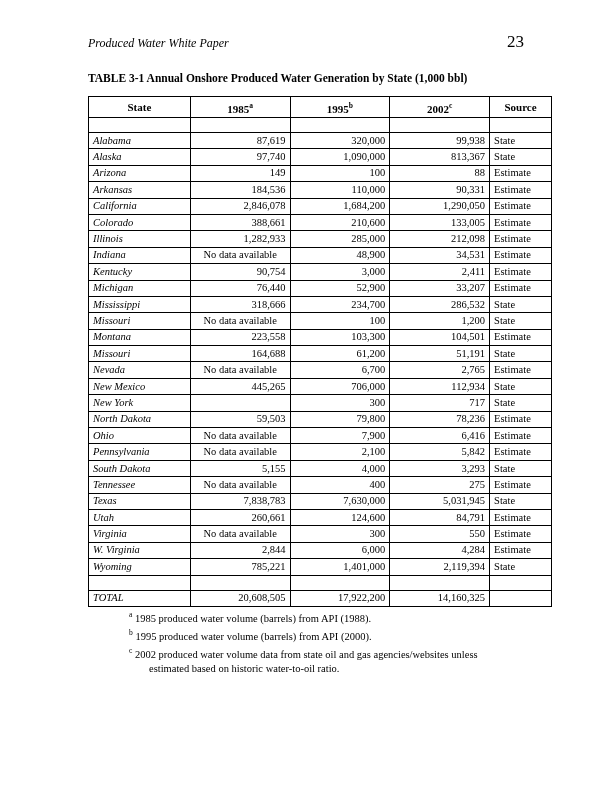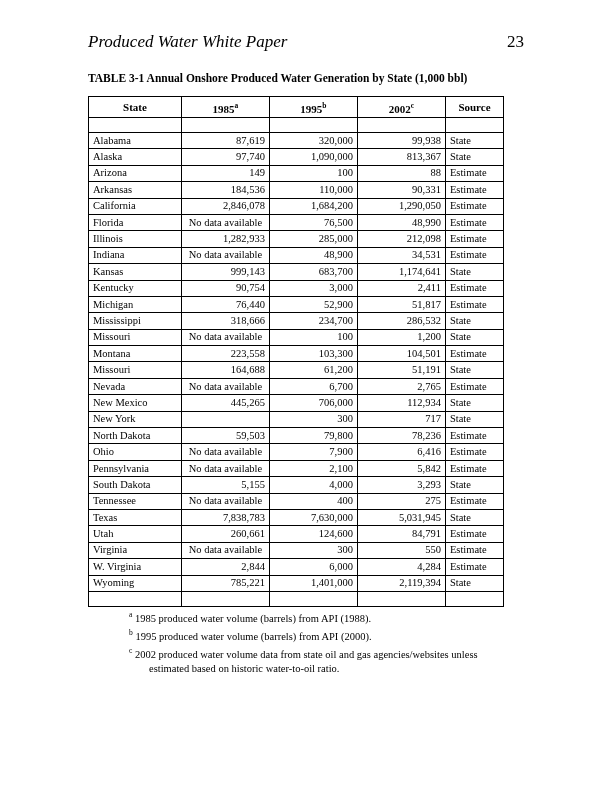--- a/index.html
+++ b/index.html
@@ -26,40 +26,40 @@
     left: 88px;
     top: 32px;
     width: 436px;
     display: flex;
     justify-content: space-between;
     align-items: baseline;
     font-size: 11.5px;
   }
   .header-title {
     font-style: italic;
-    font-size: 17px;
+    font-size: 12px;
   }
   .header-page {
     font-size: 17px;
   }
   .table-caption {
     position: absolute;
     left: 88px;
     top: 72px;
     width: 440px;
     font-weight: bold;
     font-size: 11.5px;
   }
   table.data {
     position: absolute;
     left: 88px;
     top: 96px;
     border-collapse: collapse;
     font-size: 10.5px;
-    width: 416px;
+    width: 464px;
   }
   table.data th, table.data td {
     border: 1px solid #000000;
     padding: 0px 4px;
     height: 15.4px;
     line-height: 14px;
     vertical-align: middle;
   }
   table.data thead th {
     text-align: center;
@@ -68,21 +68,21 @@
     font-size: 11px;
   }
   table.data thead th sup {
     font-size: 7.5px;
     vertical-align: super;
   }
   col.c-state { width: 102px; }
   col.c-num { width: 100px; }
   col.c-src { width: 62px; }
 
-  td.state { text-align: left; }
+  td.state { text-align: left; font-style: italic; }
   td.num { text-align: right; }
   td.num.nodata { text-align: center; }
   td.src { text-align: left; padding-left: 5px; }
   tr.spacer td { height: 12px; }
   tr.total td { font-weight: normal; }
   tr.total td.state { text-align: left; }
 
   .footnotes {
     position: absolute;
     left: 88px;
@@ -171,59 +171,52 @@
           <td class="src">Estimate</td>
         </tr>
         <tr>
           <td class="state">California</td>
           <td class="num">2,846,078</td>
           <td class="num">1,684,200</td>
           <td class="num">1,290,050</td>
           <td class="src">Estimate</td>
         </tr>
         <tr>
-          <td class="state">Florida</td>
-          <td class="num nodata">No data available</td>
-          <td class="num">76,500</td>
-          <td class="num">48,990</td>
+          <td class="state">Colorado</td>
+          <td class="num">388,661</td>
+          <td class="num">210,600</td>
+          <td class="num">133,005</td>
           <td class="src">Estimate</td>
         </tr>
         <tr>
           <td class="state">Illinois</td>
           <td class="num">1,282,933</td>
           <td class="num">285,000</td>
           <td class="num">212,098</td>
           <td class="src">Estimate</td>
         </tr>
         <tr>
           <td class="state">Indiana</td>
           <td class="num nodata">No data available</td>
           <td class="num">48,900</td>
           <td class="num">34,531</td>
           <td class="src">Estimate</td>
         </tr>
         <tr>
-          <td class="state">Kansas</td>
-          <td class="num">999,143</td>
-          <td class="num">683,700</td>
-          <td class="num">1,174,641</td>
-          <td class="src">State</td>
-        </tr>
-        <tr>
           <td class="state">Kentucky</td>
           <td class="num">90,754</td>
           <td class="num">3,000</td>
           <td class="num">2,411</td>
           <td class="src">Estimate</td>
         </tr>
         <tr>
           <td class="state">Michigan</td>
           <td class="num">76,440</td>
           <td class="num">52,900</td>
-          <td class="num">51,817</td>
+          <td class="num">33,207</td>
           <td class="src">Estimate</td>
         </tr>
         <tr>
           <td class="state">Mississippi</td>
           <td class="num">318,666</td>
           <td class="num">234,700</td>
           <td class="num">286,532</td>
           <td class="src">State</td>
         </tr>
         <tr>
@@ -337,20 +330,27 @@
           <td class="num">1,401,000</td>
           <td class="num">2,119,394</td>
           <td class="src">State</td>
         </tr>
         <tr class="spacer">
           <td>&nbsp;</td>
           <td>&nbsp;</td>
           <td>&nbsp;</td>
           <td>&nbsp;</td>
           <td>&nbsp;</td>
+        </tr>
+        <tr class="total">
+          <td class="state">TOTAL</td>
+          <td class="num">20,608,505</td>
+          <td class="num">17,922,200</td>
+          <td class="num">14,160,325</td>
+          <td class="src"></td>
         </tr>
       </tbody>
   </table>
 
   <div class="footnotes" id="footnotes">
       <div><sup>a</sup><span> 1985 produced water volume (barrels) from API (1988).</span></div>
       <div><sup>b</sup><span> 1995 produced water volume (barrels) from API (2000).</span></div>
       <div><sup>c</sup><span> 2002 produced water volume data from state oil and gas agencies/websites unless</span></div>
       <div class="cont">estimated based on historic water-to-oil ratio.</div>
     </div>

